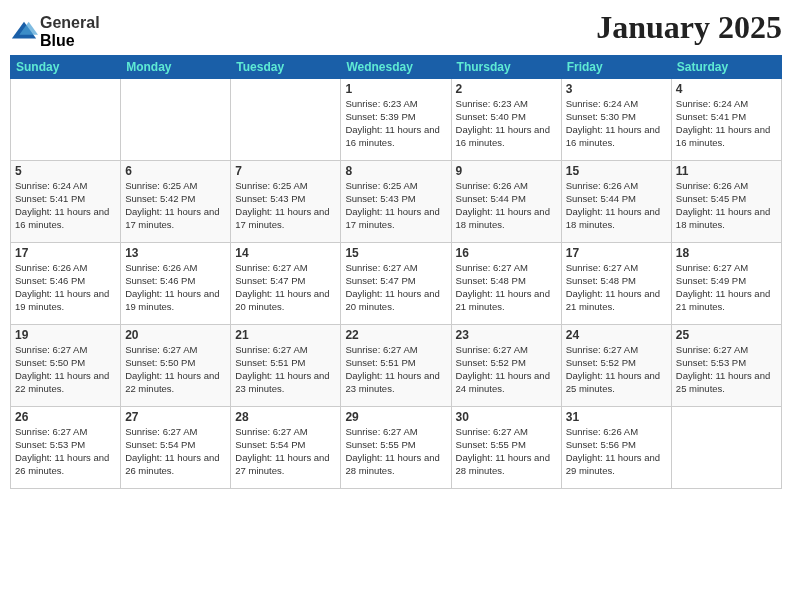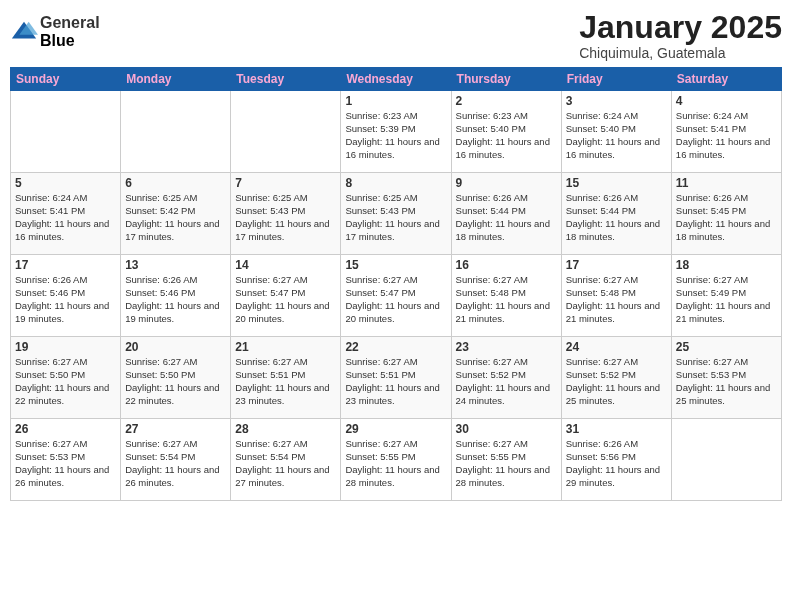--- a/index.html
+++ b/index.html
@@ -42,41 +42,43 @@
       font-size: 16px;
       font-weight: bold;
       color: #000000;
     }
     .logo-icon {
       width: 28px;
       height: 28px;
       margin-right: 2px;
     }
     .title-section {
+      text-align: right;
+      font-family: Liberation Serif, serif;
     }
     .month-title {
       font-size: 32px;
       font-weight: bold;
       color: #222;
       line-height: 1.1;
     }
     .location {
       font-size: 14px;
       color: #444;
     }
     .calendar {
       flex: 1;
       border: 1px solid #ccc;
       border-collapse: collapse;
       width: 100%;
       table-layout: fixed;
     }
     .calendar th {
       background-color: #1a5fa8;
-      color: #f9a8d4;
+      color: #5eead4;
       text-align: left;
       padding: 4px 5px;
       font-size: 12px;
       border: 1px solid #1a5fa8;
     }
     .calendar td {
       border: 1px solid #ccc;
       vertical-align: top;
       padding: 3px 4px;
       font-size: 10px;
@@ -112,21 +114,20 @@
         <polygon points="15,4 28,22 2,22" fill="#1a5fa8"></polygon>
         <polygon points="20,4 30,18 10,18" fill="#4a9fd4" opacity="0.7"></polygon>
       </svg>
       <div class="logo-text">
         <span class="logo-general">General</span>
         <span class="logo-blue">Blue</span>
       </div>
     </div>
     <div class="title-section">
       <div class="month-title">January 2025</div>
-      <div class="location">Chiquimula, Guatemala</div>
     </div>
   </div>
 
   <table class="calendar">
     <thead>
       <tr>
       <th>Sunday</th>
           <th>Monday</th>
           <th>Tuesday</th>
           <th>Wednesday</th>
@@ -150,21 +151,21 @@
           <td>
             <span class="day-num">2</span>
             <div class="day-info">Sunrise: 6:23 AM
 Sunset: 5:40 PM
 Daylight: 11 hours
 and 16 minutes.</div>
           </td>
           <td>
             <span class="day-num">3</span>
             <div class="day-info">Sunrise: 6:24 AM
-Sunset: 5:40 PM
+Sunset: 5:30 PM
 Daylight: 11 hours
 and 16 minutes.</div>
           </td>
           <td>
             <span class="day-num">4</span>
             <div class="day-info">Sunrise: 6:24 AM
 Sunset: 5:41 PM
 Daylight: 11 hours
 and 16 minutes.</div>
           </td>

